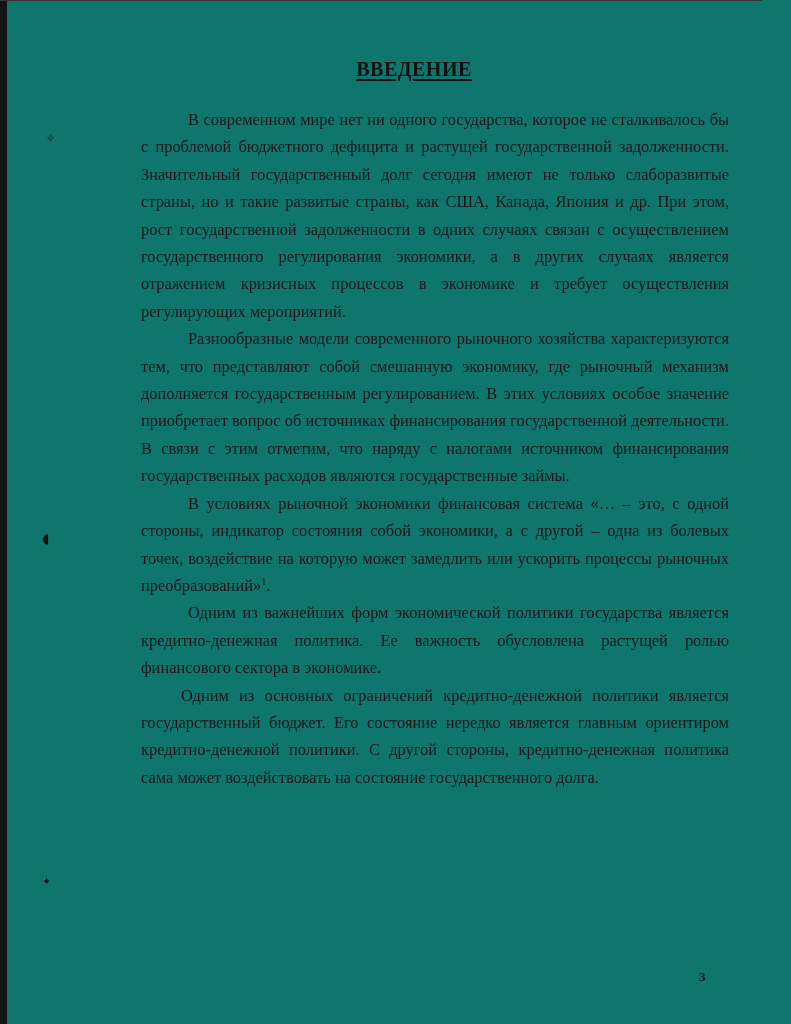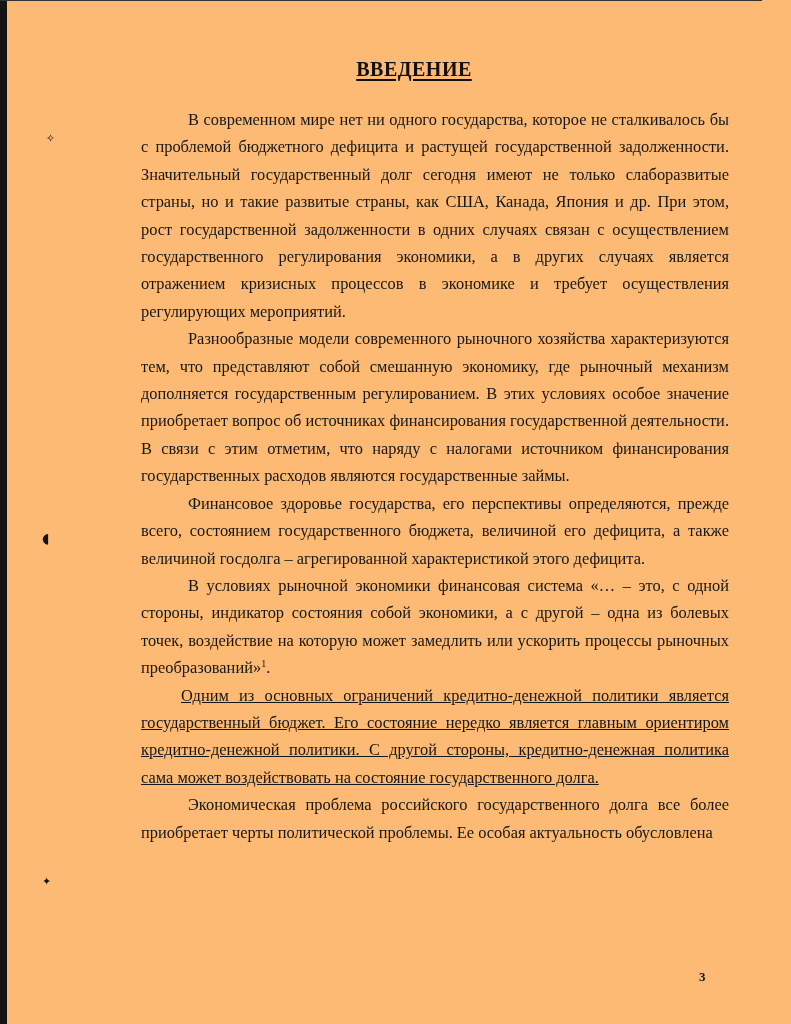--- a/index.html
+++ b/index.html
@@ -1,19 +1,19 @@
 <!DOCTYPE html>
 <html><head>
 <meta charset="utf-8">
 <style>
   html, body { margin: 0; padding: 0; background: #ffffff; }
   body { width: 791px; height: 1024px; position: relative; overflow: hidden; }
   .page {
     position: absolute; left: 0; top: 0; width: 791px; height: 1024px;
-    background: #fdba74;
+    background: #0f766e;
   }
   .left-edge {
     position: absolute; left: 0; top: 0; width: 7px; height: 1024px;
     background: #141414;
   }
   .top-edge {
     position: absolute; left: 0; top: 0; width: 762px; height: 1px;
     background: #333;
   }
   .title {
@@ -28,21 +28,21 @@
   .body-text {
     position: absolute; left: 121px; top: 106px; width: 588px;
     font-family: "Liberation Serif", serif;
     font-size: 16.4px; line-height: 27.4px;
     color: #161616;
     margin-left: 20px;
   }
   .para {
     margin: 0; text-align: justify; text-indent: 47px;
   }
-  .para.indent-small { text-indent: 40px; text-decoration: underline; }
+  .para.indent-small { text-indent: 40px; }
   sup { font-size: 10px; line-height: 0; }
   .artifact {
     position: absolute; color: #111; font-size: 11px;
     font-family: "DejaVu Sans", sans-serif;
   }
   .page-number {
     position: absolute; left: 699px; top: 969px;
     font-family: "Liberation Serif", serif; font-weight: bold; font-size: 13px; color: #111;
   }
 </style>
@@ -51,24 +51,23 @@
 
 <div class="page">
   <div class="left-edge"></div>
   <div class="top-edge"></div>
 
   <div class="title">ВВЕДЕНИЕ</div>
 
   <div class="body-text">
     <p class="para">В современном мире нет ни одного государства, которое не сталкивалось бы с проблемой бюджетного дефицита и растущей государственной задолженности. Значительный государственный долг сегодня имеют не только слаборазвитые страны, но и такие развитые страны, как США, Канада, Япония и др. При этом, рост государственной задолженности в одних случаях связан с осуществлением государственного регулирования экономики, а в других случаях является отражением кризисных процессов в экономике и требует осуществления регулирующих мероприятий.</p>
     <p class="para">Разнообразные модели современного рыночного хозяйства характеризуются тем, что представляют собой смешанную экономику, где рыночный механизм дополняется государственным регулированием. В этих условиях особое значение приобретает вопрос об источниках финансирования государственной деятельности. В связи с этим отметим, что наряду с налогами источником финансирования государственных расходов являются государственные займы.</p>
-    <p class="para">Финансовое здоровье государства, его перспективы определяются, прежде всего, состоянием государственного бюджета, величиной его дефицита, а также величиной госдолга – агрегированной характеристикой этого дефицита.</p>
     <p class="para"><span>В условиях рыночной экономики финансовая система «… – это, с одной стороны, индикатор состояния собой экономики, а с другой – одна из болевых точек, воздействие на которую может замедлить или ускорить процессы рыночных преобразований»</span><sup>1</sup><span>.</span></p>
+    <p class="para">Одним из важнейших форм экономической политики государства является кредитно-денежная политика. Ее важность обусловлена растущей ролью финансового сектора в экономике.</p>
     <p class="para indent-small">Одним из основных ограничений кредитно-денежной политики является государственный бюджет. Его состояние нередко является главным ориентиром кредитно-денежной политики. С другой стороны, кредитно-денежная политика сама может воздействовать на состояние государственного долга.</p>
-    <p class="para">Экономическая проблема российского государственного долга все более приобретает черты политической проблемы. Ее особая актуальность обусловлена</p>
   </div>
 
   <span class="artifact" style="left:47px; top:131px;">⟡</span>
   <span class="artifact" style="left:42px; top:530px; font-size:14px;">◖</span>
   <span class="artifact" style="left:42px; top:875px;">✦</span>
 
   <div class="page-number">3</div>
 </div>
 
 </body></html>

